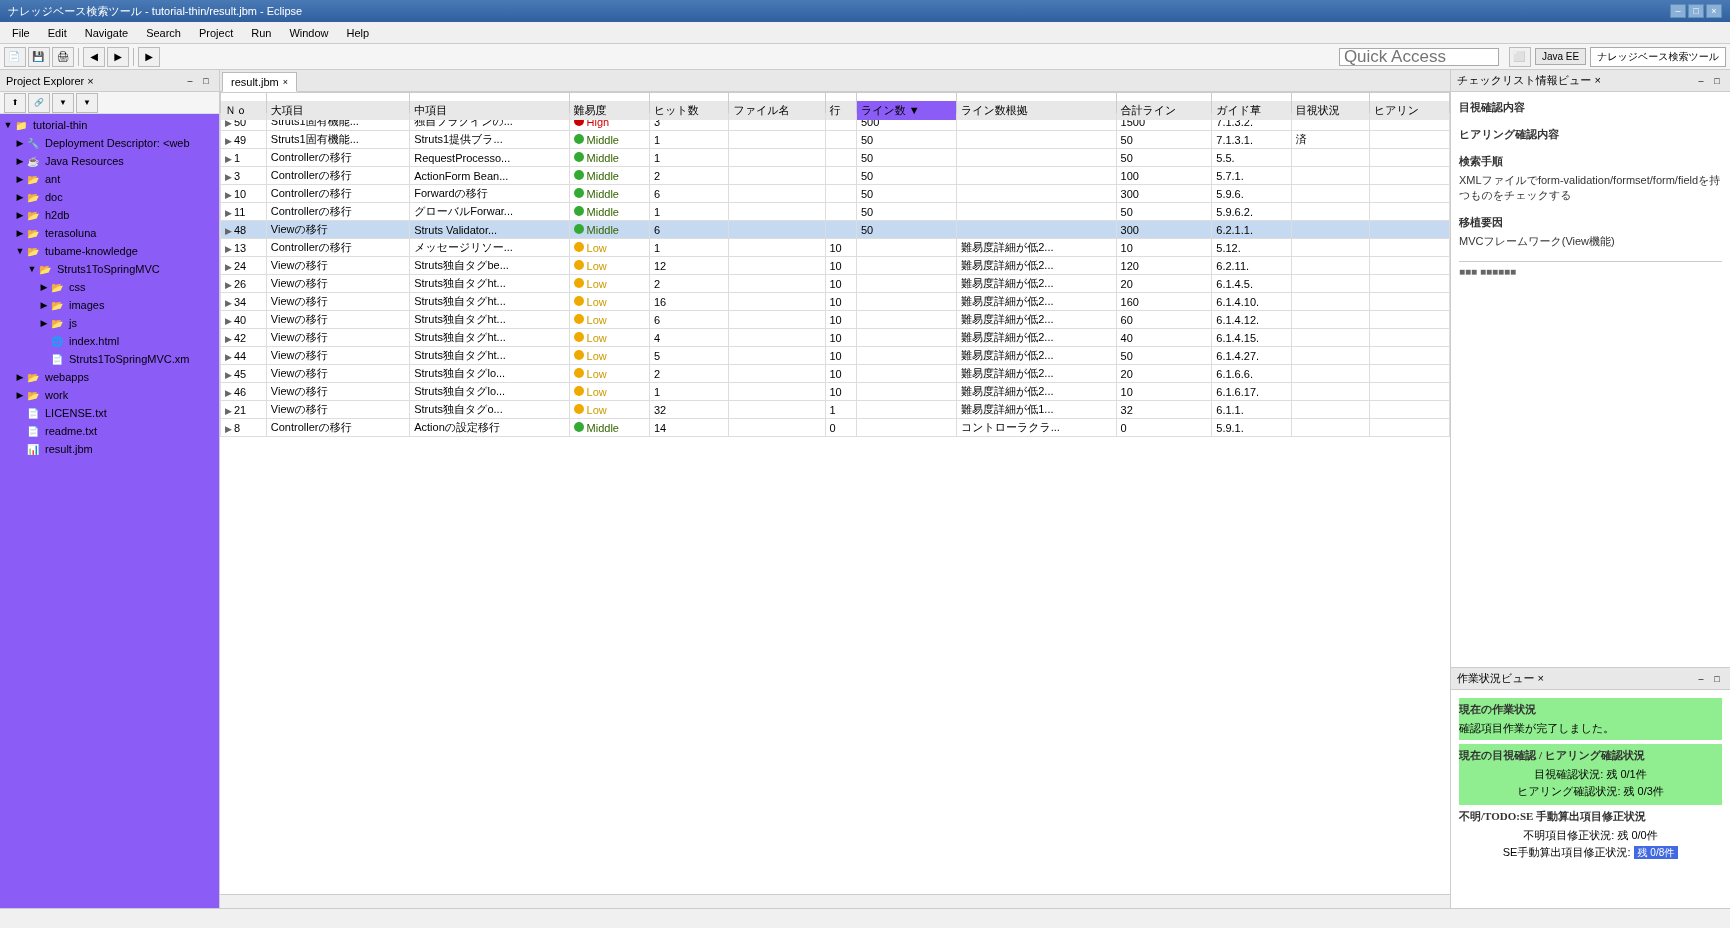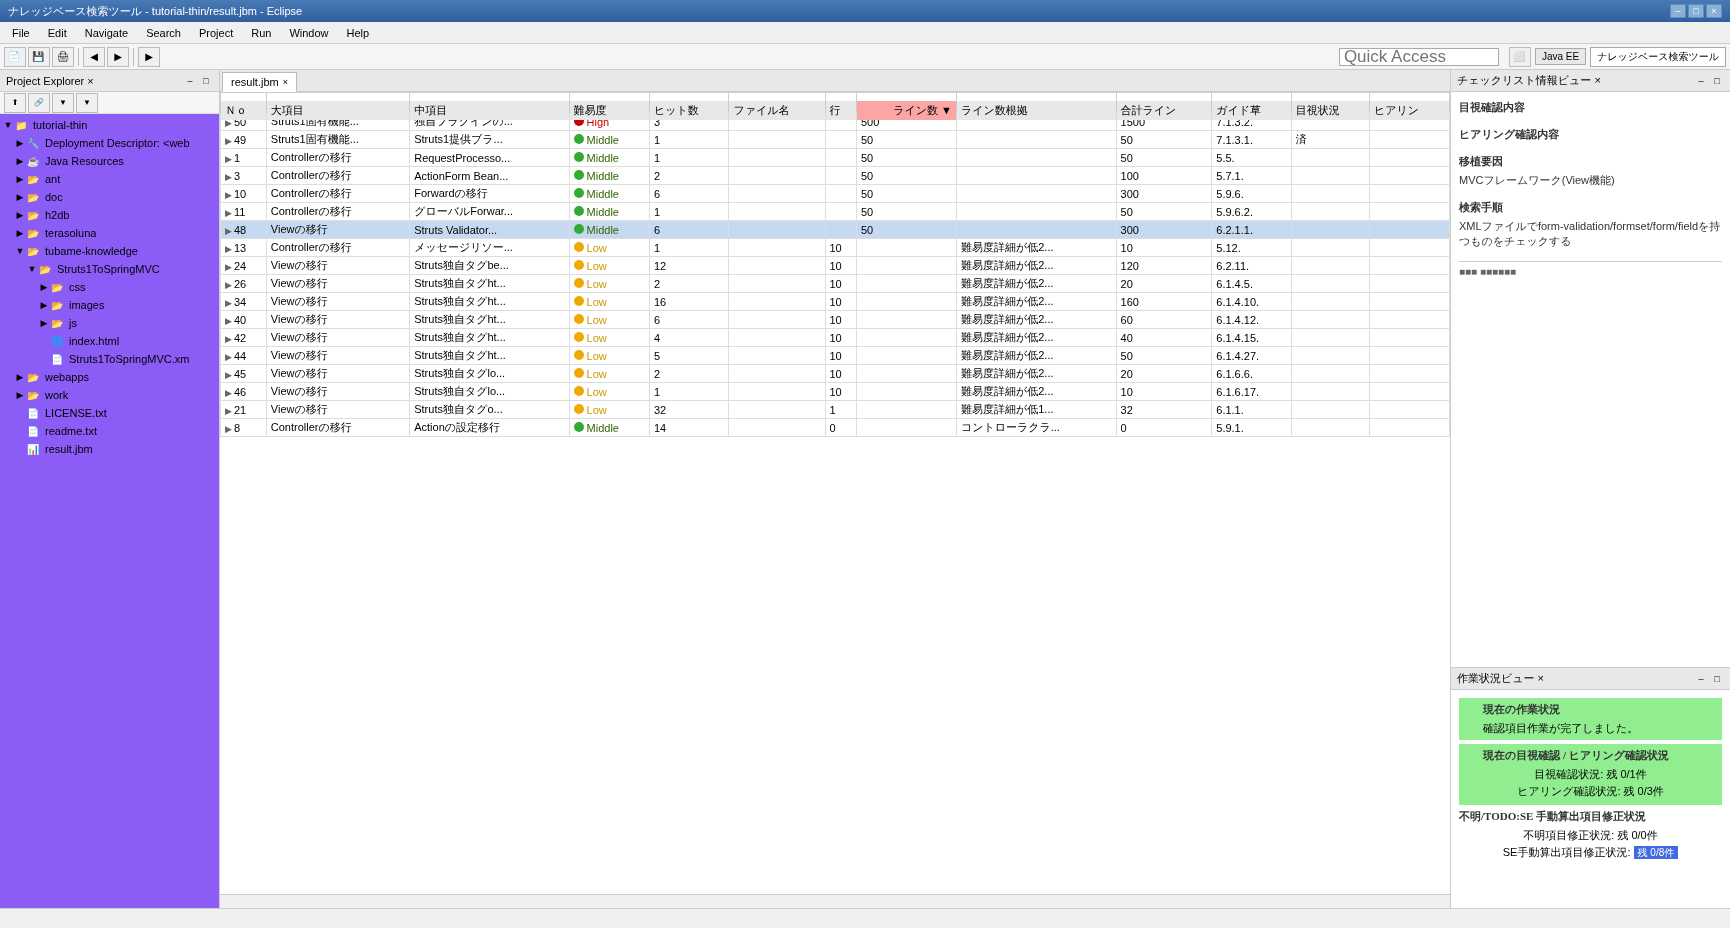--- a/index.html
+++ b/index.html
@@ -47,40 +47,40 @@
     #center-area { flex: 1; display: flex; flex-direction: column; overflow: hidden; }
     #editor-tabs { background: #e8e8e8; border-bottom: 1px solid #ccc; height: 22px; display: flex; align-items: flex-end; }
     .editor-tab { padding: 3px 8px; border: 1px solid #bbb; border-bottom: none; background: #f5f5f5; font-size: 11px; cursor: pointer; display: flex; align-items: center; gap: 4px; margin-left: 2px; }
     .editor-tab.active { background: white; border-bottom: 1px solid white; margin-bottom: -1px; }
     .editor-tab .close { font-size: 9px; cursor: pointer; }
     
     
     #table-area { flex: 1; overflow: auto; background: white; }
     table { border-collapse: collapse; width: 100%; font-size: 11px; }
     thead th { background: #e8e8e8; border: 1px solid #ccc; padding: 2px 4px; text-align: left; white-space: nowrap; font-weight: normal; position: sticky; top: 8px; z-index: 1; }
-    thead th.sorted { background: #fca5a5; text-align: right; }
+    thead th.sorted { background: #8b5cf6; }
     tbody tr { border-bottom: 1px solid #eee; }
     tbody tr.selected { background: #c5d9f1; }
     tbody td { border: 1px solid #ddd; padding: 1px 4px; white-space: nowrap; }
     .difficulty-high { color: #cc0000; }
     .difficulty-mid { color: #336600; }
     .difficulty-low { color: #cc9900; }
     .dot-red { display: inline-block; width: 10px; height: 10px; border-radius: 50%; background: #cc0000; margin-right: 3px; }
     .dot-green { display: inline-block; width: 10px; height: 10px; border-radius: 50%; background: #33aa33; margin-right: 3px; }
     .dot-yellow { display: inline-block; width: 10px; height: 10px; border-radius: 50%; background: #eeaa00; margin-right: 3px; }
     .expand-arrow { font-size: 9px; color: #666; margin-right: 2px; }
 
     
     #right-panel { width: 280px; min-width: 280px; display: flex; flex-direction: column; border-left: 1px solid #ccc; }
     #checklist-view { flex: 1; background: white; border-bottom: 1px solid #ccc; display: flex; flex-direction: column; }
     #task-view { height: 240px; background: white; display: flex; flex-direction: column; }
     .right-panel-content { padding: 8px; font-size: 11px; flex: 1; overflow: auto; }
     .section-title { font-weight: bold; margin-bottom: 4px; color: #333; font-size: 11px; font-family: Liberation Serif, serif; }
     .section-block { margin-bottom: 12px; }
-    .status-green { background: #90ee90; padding: 4px 24px; margin-bottom: 4px; font-size: 11px; }
+    .status-green { background: #90ee90; padding: 4px 0; margin-bottom: 4px; font-size: 11px; }
     .status-item { font-size: 11px; margin-bottom: 2px; text-align: center; }
     .badge-blue { background: #4169e1; color: white; padding: 1px 4px; font-size: 10px; }
     .search-method-text { font-size: 11px; color: #333; }
     .migration-reason { font-size: 11px; color: #333; }
 
     
     #h-scroll { height: 14px; background: #f0f0f0; border-top: 1px solid #ccc; }
   </style>
 </head>
 <body>
@@ -573,26 +573,26 @@
         </div>
       </div>
       <div class="right-panel-content">
         <div class="section-block">
           <div class="section-title">目視確認内容</div>
         </div>
         <div class="section-block">
           <div class="section-title">ヒアリング確認内容</div>
         </div>
         <div class="section-block">
+          <div class="section-title">検索手順</div>
+          <div class="search-method-text">XMLファイルでform-validation/formset/form/fieldを持つものをチェックする</div>
+        </div>
+        <div class="section-block">
           <div class="section-title">移植要因</div>
           <div class="migration-reason">MVCフレームワーク(View機能)</div>
-        </div>
-        <div class="section-block">
-          <div class="section-title">検索手順</div>
-          <div class="search-method-text">XMLファイルでform-validation/formset/form/fieldを持つものをチェックする</div>
         </div>
         <div style="border-top:1px solid #ccc; margin-top: 4px; padding-top:4px; font-size:10px; color:#666;">
           <div>■■■ ■■■■■■</div>
         </div>
       </div>
     </div>
 
     <div id="task-view">
       <div class="panel-header">
         <span>作業状況ビュー ×</span>

